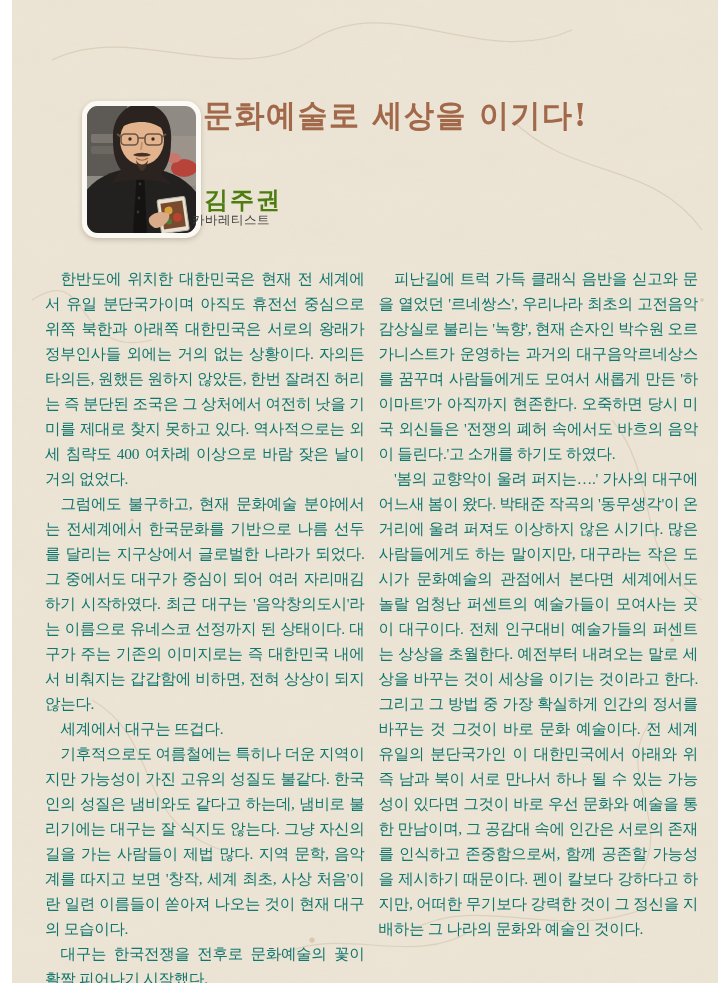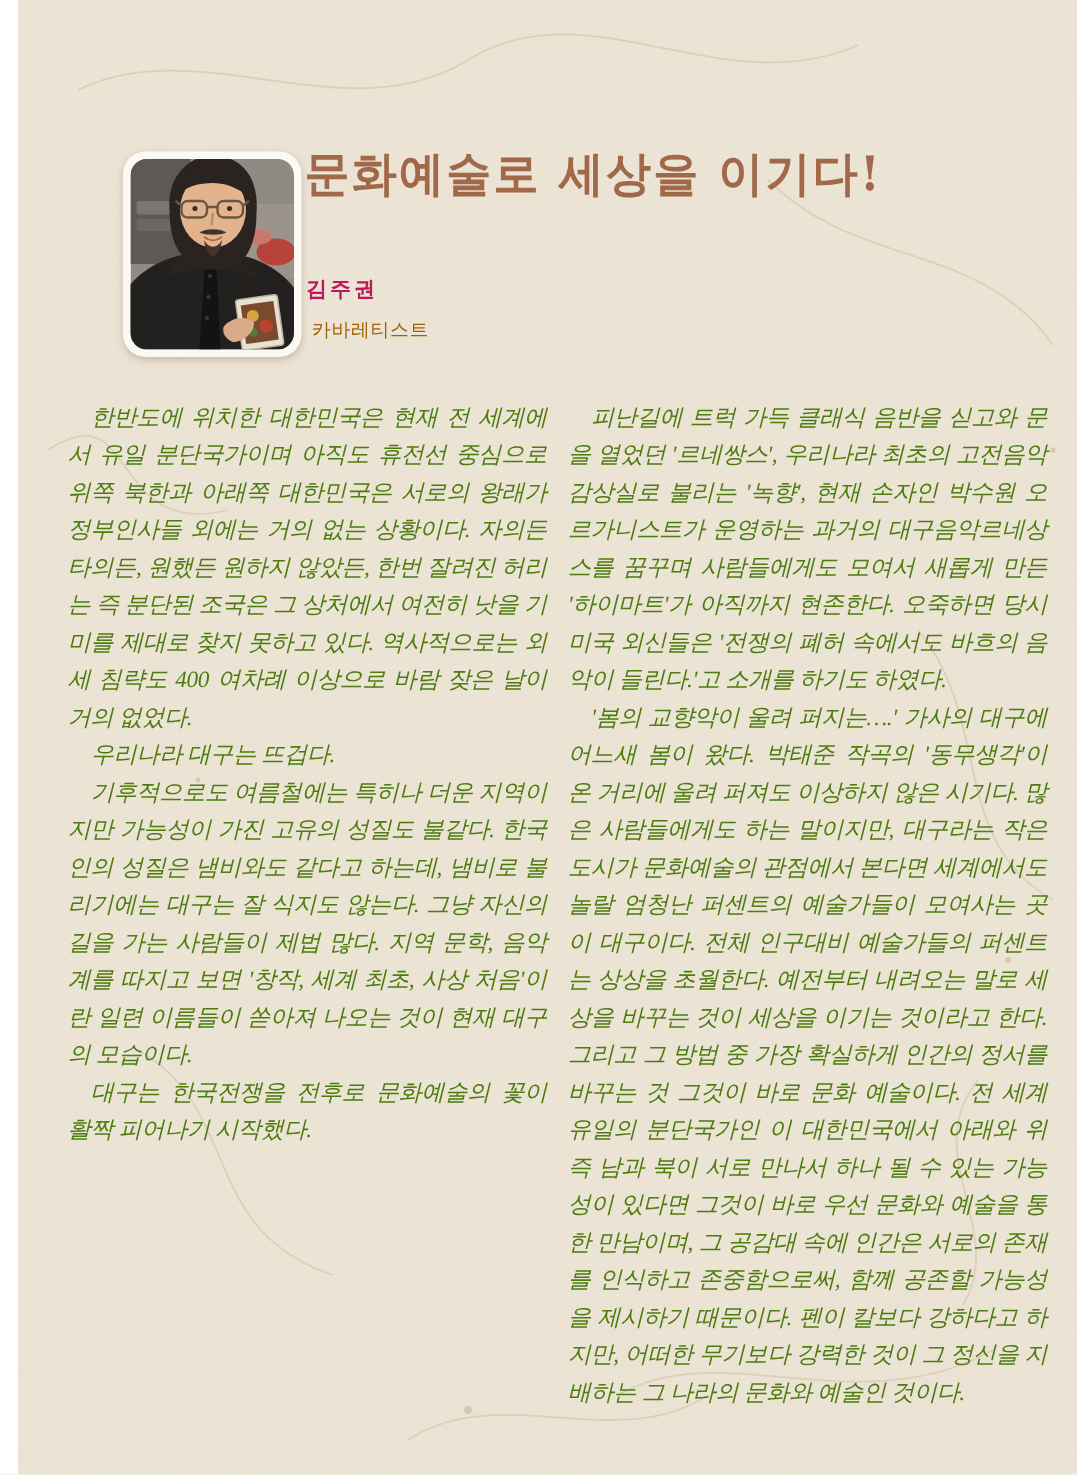--- a/index.html
+++ b/index.html
@@ -43,53 +43,52 @@
     font-size: 30px;
     font-weight: 600;
     letter-spacing: 1.5px;
     color: #a2684a;
     font-family: "DejaVu Serif", serif;
     transform: scaleY(1.05);
   }
   .author-name {
     position: absolute;
     left: 192px; top: 184px;
-    font-size: 14px;
+    font-size: 24px;
     font-weight: 600;
     letter-spacing: 2px;
-    color: #be185d;
+    color: #4d7c0f;
   }
   .author-role {
     position: absolute;
-    left: 196px; top: 212px;
+    left: 180px; top: 212px;
     font-size: 12.5px;
     letter-spacing: 0.5px;
-    color: #a16207;
+    color: #404040;
     font-family: "Liberation Sans", sans-serif;
   }
   .columns {
     position: absolute;
     left: 33px; top: 266px;
     width: 653px;
     display: flex;
     gap: 14px;
   }
   .col {
     flex: 1 1 0;
     min-width: 0;
   }
   .col p {
     font-size: 15.5px;
     line-height: 25px;
     letter-spacing: -0.3px;
-    color: #4d7c0f;
+    color: #0f766e;
     text-align: justify;
     word-break: break-all;
     text-indent: 1em;
-    font-style: italic;
   }
   .col p.no-indent { text-indent: 0; }
 </style>
 </head>
 <body>
 
 <div class="page">
 
   <svg class="texture" width="718" height="983" viewBox="0 0 718 983" xmlns="http://www.w3.org/2000/svg" aria-hidden="true">
     <filter id="fiber">
@@ -172,21 +171,22 @@
   </div>
 
   <h1 class="page-title">문화예술로 세상을 이기다!</h1>
 
   <div class="author-name">김주권</div>
   <div class="author-role">카바레티스트</div>
 
   <div class="columns">
     <div class="col">
       <p>한반도에 위치한 대한민국은 현재 전 세계에서 유일 분단국가이며 아직도 휴전선 중심으로 위쪽 북한과 아래쪽 대한민국은 서로의 왕래가 정부인사들 외에는 거의 없는 상황이다. 자의든 타의든, 원했든 원하지 않았든, 한번 잘려진 허리는 즉 분단된 조국은 그 상처에서 여전히 낫을 기미를 제대로 찾지 못하고 있다. 역사적으로는 외세 침략도 400 여차례 이상으로 바람 잦은 날이 거의 없었다.</p>
-      <p>우리나라 대구는 뜨겁다.</p>
+      <p>그럼에도 불구하고, 현재 문화예술 분야에서는 전세계에서 한국문화를 기반으로 나름 선두를 달리는 지구상에서 글로벌한 나라가 되었다. 그 중에서도 대구가 중심이 되어 여러 자리매김하기 시작하였다. 최근 대구는 '음악창의도시'라는 이름으로 유네스코 선정까지 된 상태이다. 대구가 주는 기존의 이미지로는 즉 대한민국 내에서 비춰지는 갑갑함에 비하면, 전혀 상상이 되지 않는다.</p>
+      <p>세계에서 대구는 뜨겁다.</p>
       <p>기후적으로도 여름철에는 특히나 더운 지역이지만 가능성이 가진 고유의 성질도 불같다. 한국인의 성질은 냄비와도 같다고 하는데, 냄비로 불리기에는 대구는 잘 식지도 않는다. 그냥 자신의 길을 가는 사람들이 제법 많다. 지역 문학, 음악계를 따지고 보면 '창작, 세계 최초, 사상 처음'이란 일련 이름들이 쏟아져 나오는 것이 현재 대구의 모습이다.</p>
       <p>대구는 한국전쟁을 전후로 문화예술의 꽃이 활짝 피어나기 시작했다.</p>
 
     </div>
     <div class="col">
       <p>피난길에 트럭 가득 클래식 음반을 싣고와 문을 열었던 '르네쌍스', 우리나라 최초의 고전음악 감상실로 불리는 '녹향', 현재 손자인 박수원 오르가니스트가 운영하는 과거의 대구음악르네상스를 꿈꾸며 사람들에게도 모여서 새롭게 만든 '하이마트'가 아직까지 현존한다. 오죽하면 당시 미국 외신들은 '전쟁의 폐허 속에서도 바흐의 음악이 들린다.'고 소개를 하기도 하였다.</p>
       <p>'봄의 교향악이 울려 퍼지는….' 가사의 대구에 어느새 봄이 왔다. 박태준 작곡의 '동무생각'이 온 거리에 울려 퍼져도 이상하지 않은 시기다. 많은 사람들에게도 하는 말이지만, 대구라는 작은 도시가 문화예술의 관점에서 본다면 세계에서도 놀랄 엄청난 퍼센트의 예술가들이 모여사는 곳이 대구이다. 전체 인구대비 예술가들의 퍼센트는 상상을 초월한다. 예전부터 내려오는 말로 세상을 바꾸는 것이 세상을 이기는 것이라고 한다. 그리고 그 방법 중 가장 확실하게 인간의 정서를 바꾸는 것 그것이 바로 문화 예술이다. 전 세계 유일의 분단국가인 이 대한민국에서 아래와 위 즉 남과 북이 서로 만나서 하나 될 수 있는 가능성이 있다면 그것이 바로 우선 문화와 예술을 통한 만남이며, 그 공감대 속에 인간은 서로의 존재를 인식하고 존중함으로써, 함께 공존할 가능성을 제시하기 때문이다. 펜이 칼보다 강하다고 하지만, 어떠한 무기보다 강력한 것이 그 정신을 지배하는 그 나라의 문화와 예술인 것이다.</p>
 
     </div>
   </div>

